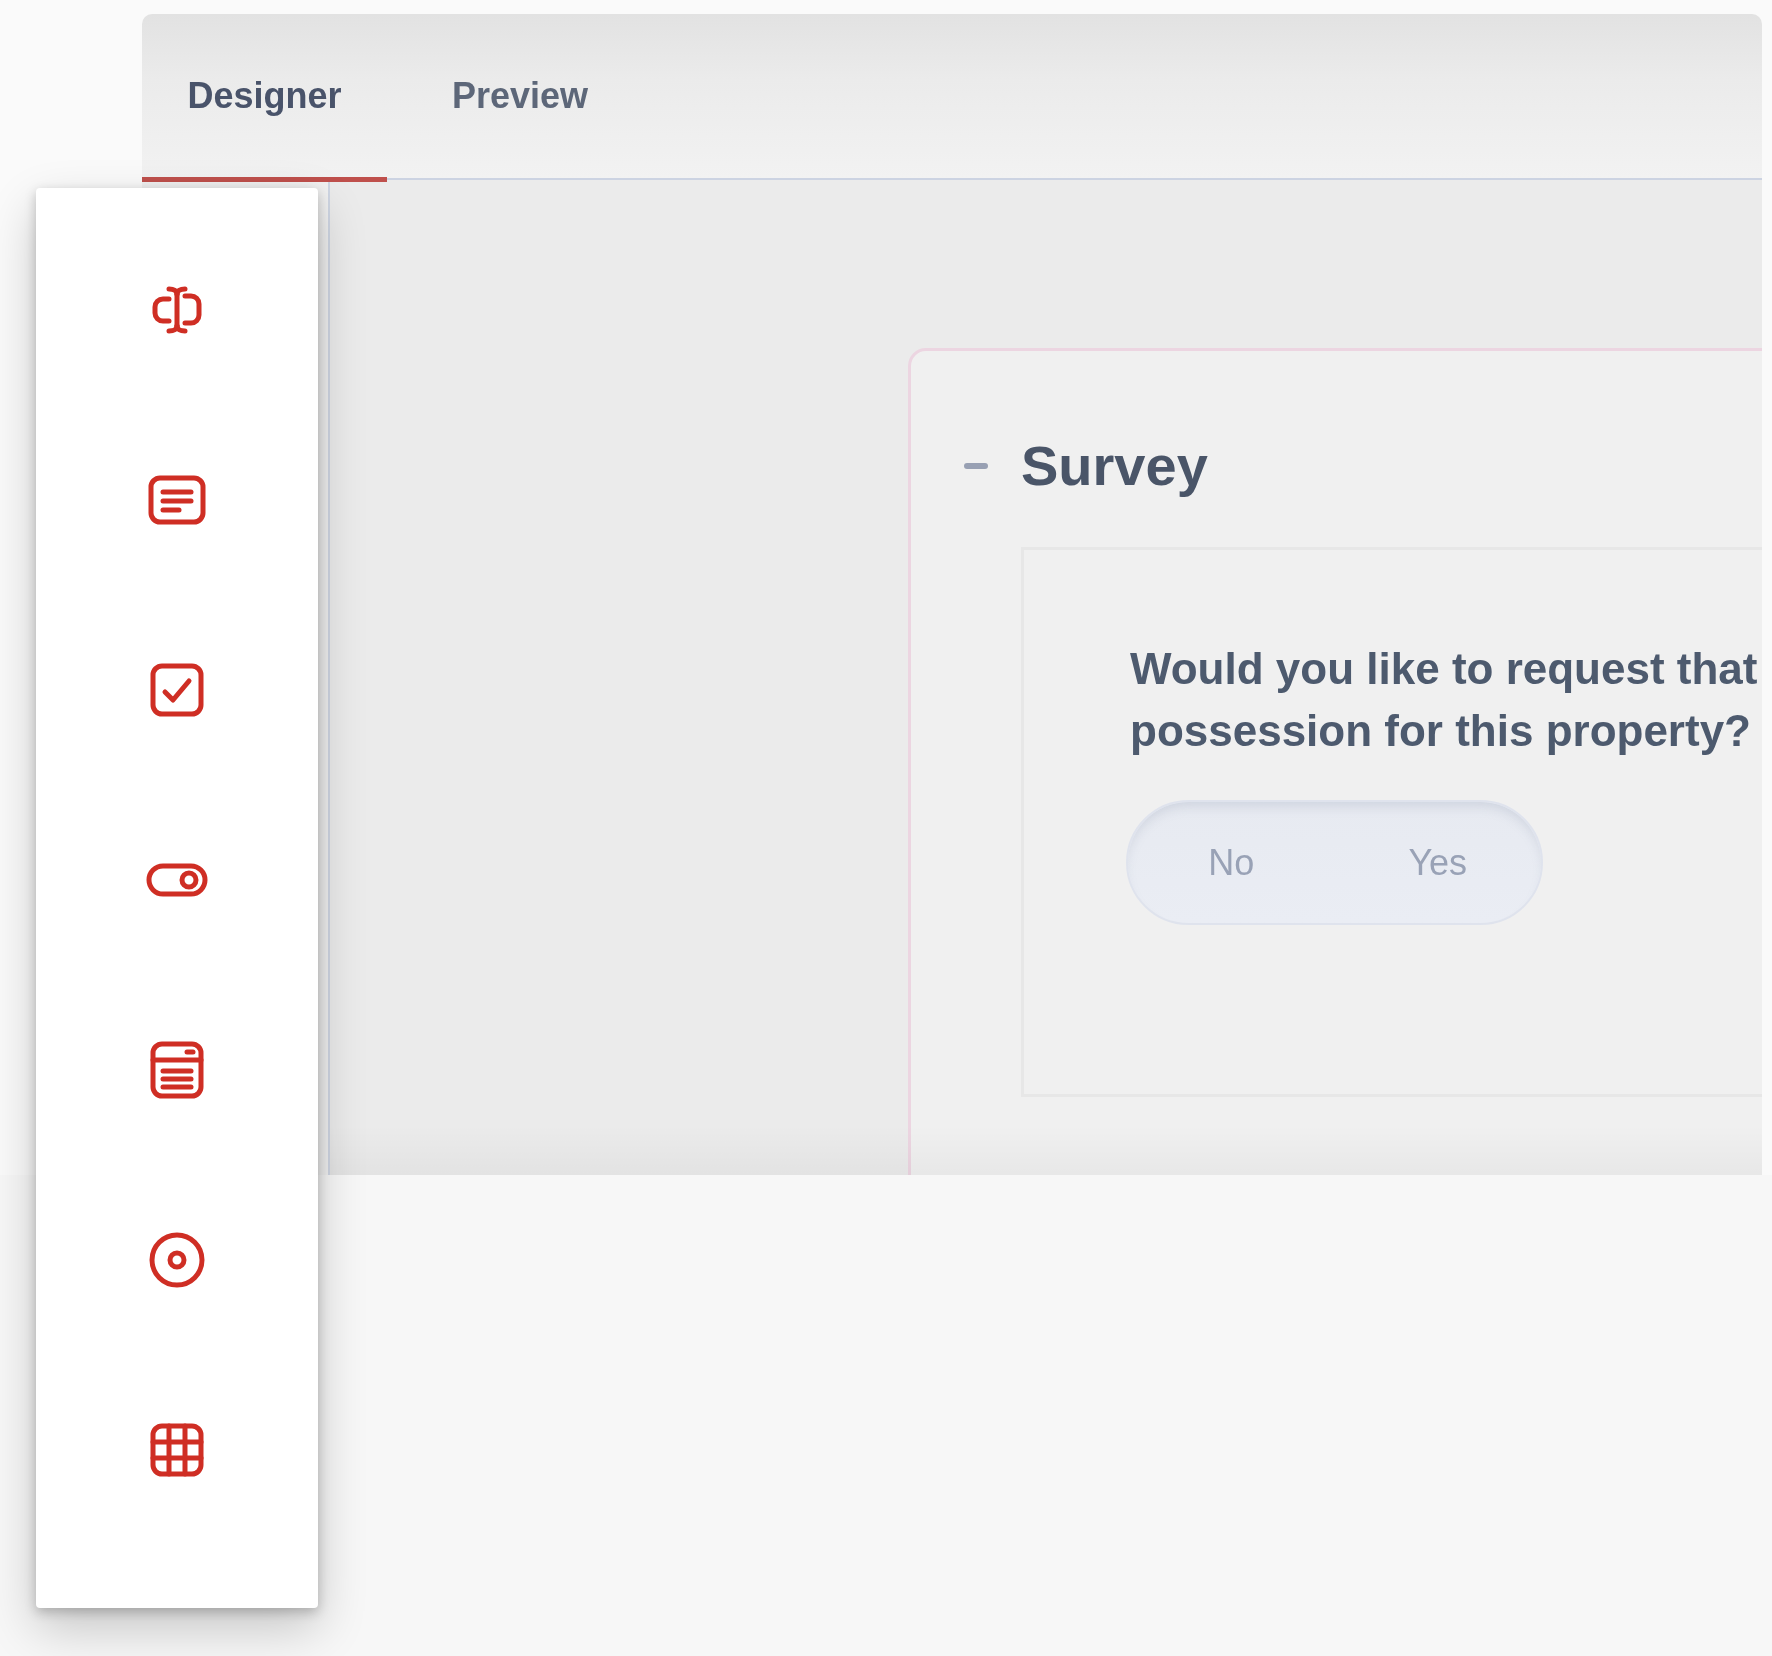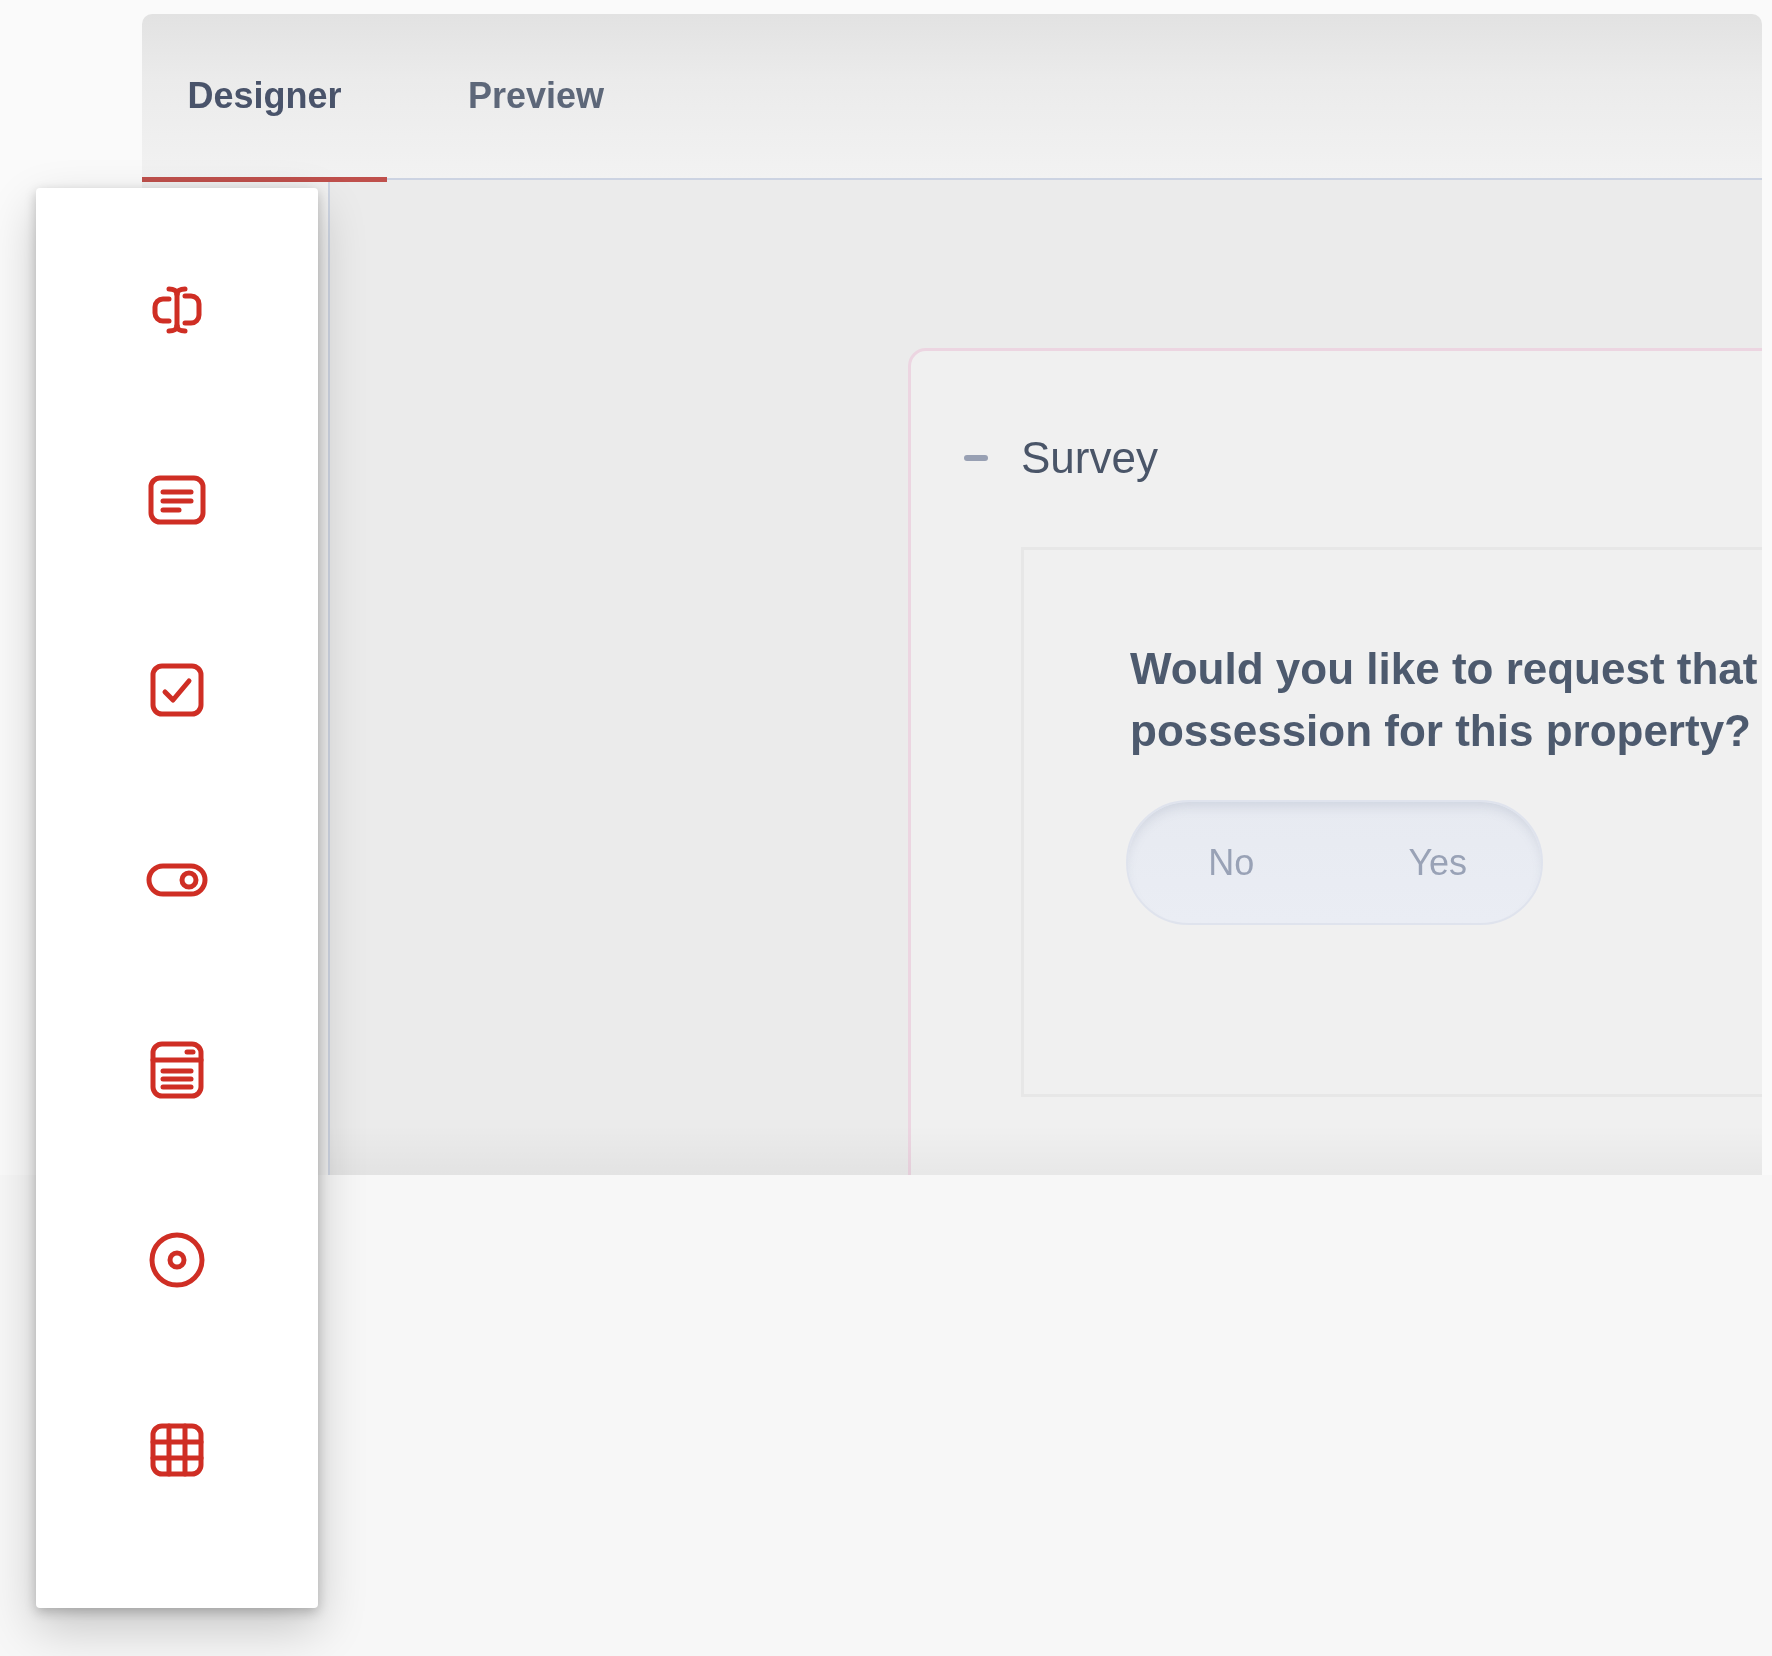--- a/index.html
+++ b/index.html
@@ -10,21 +10,21 @@
   }
   
   .app-header{
     position:absolute;left:142px;top:14px;width:1620px;height:166px;
     background:linear-gradient(180deg,#e2e2e2 0%,#ebebeb 40%,#f2f2f2 100%);
     border-radius:10px 10px 0 0;
     border-bottom:2px solid #ccd3e2;
     box-sizing:border-box;
     z-index:1;
   }
-  .tabs{display:flex;height:100%;align-items:center;gap:16px;}
+  .tabs{display:flex;height:100%;align-items:center;}
   .tab{
     position:relative;height:100%;display:flex;align-items:center;justify-content:center;
     cursor:pointer;
   }
   .tab-designer{width:245px;}
   .tab-preview{width:230px;margin-left:18px;}
   .tab-designer .tab-label{font-size:36px;font-weight:700;color:#49536a;}
   .tab-preview .tab-label{font-size:36px;font-weight:700;color:#5d6779;}
   .tab-underline{
     position:absolute;left:0;bottom:-4px;width:245px;height:5px;
@@ -51,21 +51,21 @@
     box-sizing:border-box;
   }
   .page-header{
     position:absolute;left:52px;top:82px;display:flex;align-items:center;
   }
   .collapse-btn{
     width:26px;height:44px;display:flex;align-items:center;justify-content:center;
     cursor:pointer;
   }
   .collapse-dash{width:24px;height:6px;border-radius:3px;background:#98a0b3;}
-  .page-title{margin-left:32px;font-size:44px;font-weight:400;color:#4a5568;}
+  .page-title{margin-left:32px;font-size:56px;font-weight:700;color:#4a5568;}
   
   .question-box{
     position:absolute;left:110px;top:196px;right:-40px;height:550px;
     border:3px solid #e7e7e7;box-sizing:border-box;background:transparent;
   }
   .question-title{
     margin:88px 0 0 106px;font-size:44px;line-height:62px;font-weight:700;color:#4d5a6e;
   }
   .question-title .qline{display:block;white-space:nowrap;}
   .bool-toggle{

